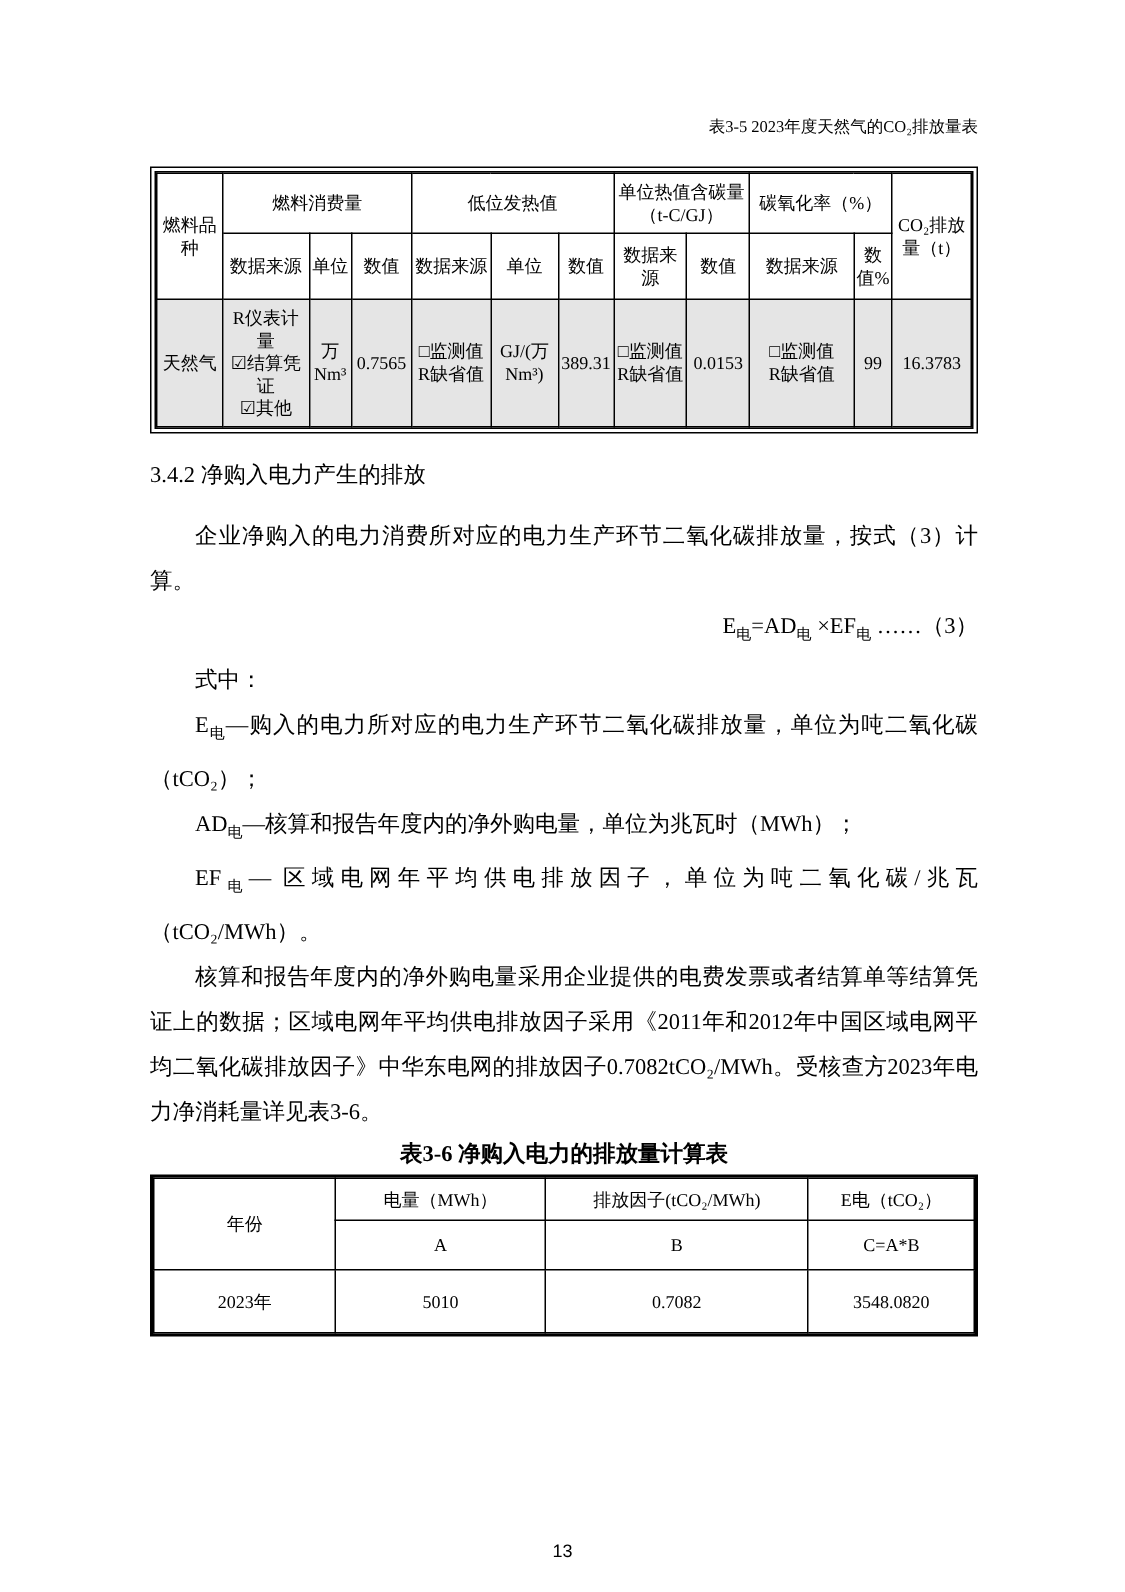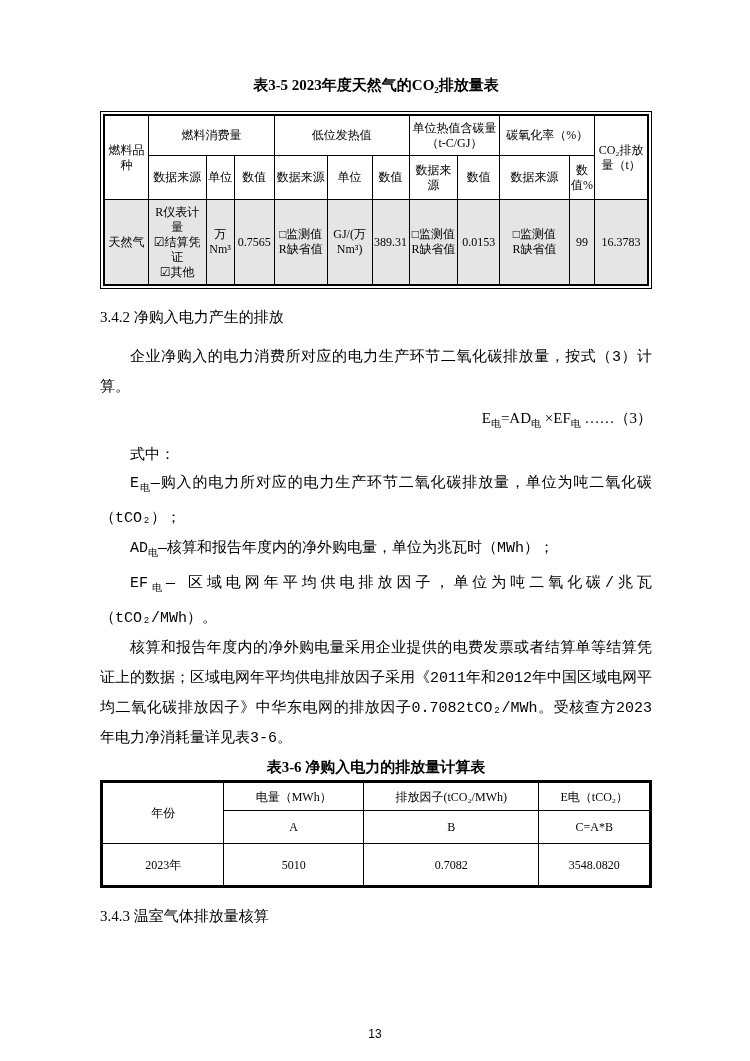--- a/index.html
+++ b/index.html
@@ -10,24 +10,24 @@
     height: 1061px;
     background: #ffffff;
     color: #000;
     font-family: "Liberation Serif", "DejaVu Serif", serif;
     overflow: hidden;
   }
   .content { padding: 0 98px 0 100px; }
 
   .doc-title {
     margin: 73px 0 0 0;
-    text-align: center;
-    font-size: 15px;
+    text-align: right;
+    font-size: 11px;
     line-height: 24px;
-    font-weight: bold;
+    font-weight: normal;
   }
 
   
   .t35-wrap { margin-top: 14px; border: 4px double #000; }
   table { border-collapse: collapse; width: 100%; table-layout: fixed; }
   .t35 td {
     border: 1px solid #000;
     text-align: center;
     vertical-align: middle;
     font-size: 12px;
@@ -46,21 +46,21 @@
     font-size: 15px;
     font-weight: normal;
     line-height: 24px;
     margin: 16px 0 0 0;
   }
   .bodyline, .para {
     font-size: 15px;
     line-height: 30px;
     margin: 0;
   }
-  .para { text-align: justify; text-indent: 2em; font-family: Liberation Mono, monospace; }
+  .para { text-align: justify; text-indent: 2em; }
   .indent { text-indent: 2em; }
   .mt { margin-top: 14px; }
   .formula-line { text-align: right; font-size: 15px; line-height: 30px; }
 
   
   .t36-title { text-align: center; font-size: 15px; line-height: 26px; margin: 0; font-weight: bold; }
   .t36-wrap { margin-top: 0; border: 2px solid #000; }
   .t36 td {
     border: 1px solid #000;
     text-align: center;
@@ -207,19 +207,18 @@
         <tr class="r3">
           <td>2023年</td>
           <td>5010</td>
           <td>0.7082</td>
           <td>3548.0820</td>
         </tr>
       </tbody>
         </table>
     </div>
 
-    <div class="h3">3.4.3 温室气体排放量核算</div>
 
 
   </div>
 
   <div class="page-number">13</div>
 </div>
 
 </body></html>

